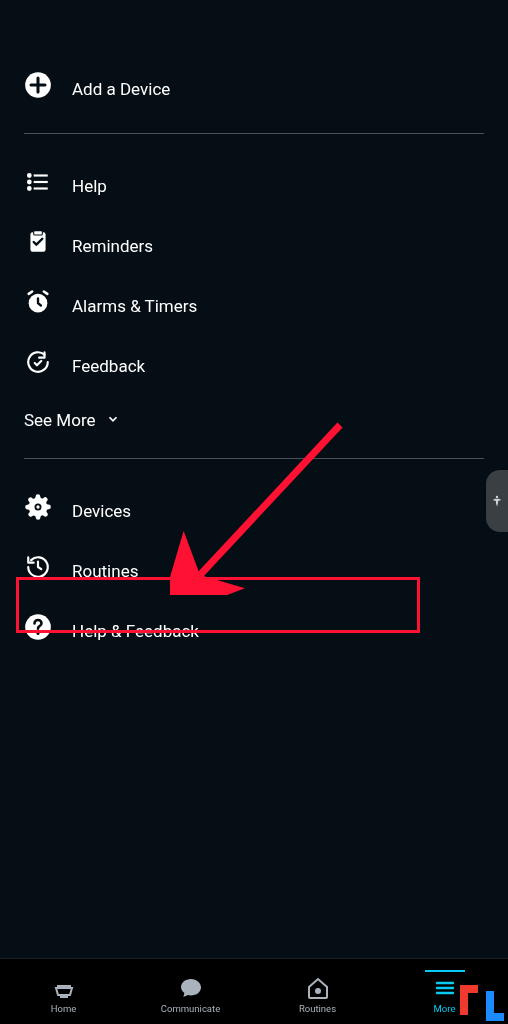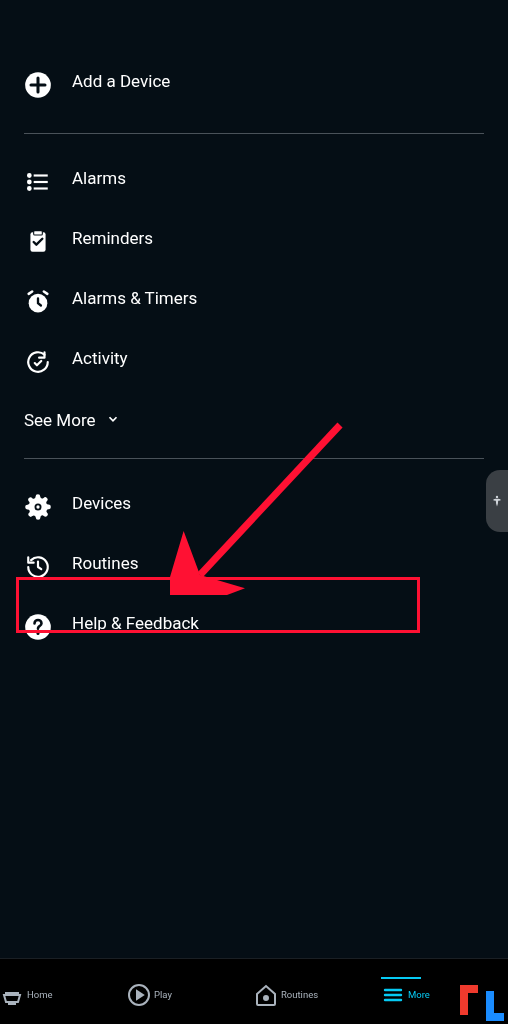--- a/index.html
+++ b/index.html
@@ -10,21 +10,21 @@
     font-family: -apple-system, BlinkMacSystemFont, "Segoe UI", Roboto, sans-serif;
     color: #ffffff;
     position: relative;
     overflow: hidden;
   }
   .content {
     padding: 55px 24px 0 24px;
   }
   .menu-item {
     display: flex;
-    align-items: flex-start;
+    align-items: flex-end;
     gap: 20px;
     padding: 16px 0;
     cursor: pointer;
     font-size: 17px;
     font-weight: 400;
   }
   .menu-item .icon {
     width: 28px;
     height: 28px;
     display: flex;
@@ -78,20 +78,21 @@
     right: 0;
     height: 66px;
     background: #000000;
     display: flex;
     justify-content: space-around;
     align-items: center;
     border-top: 1px solid #1a1f24;
   }
   .nav-item {
     display: flex;
+    flex-direction: column;
     align-items: center;
     gap: 3px;
     cursor: pointer;
     color: #aab3bd;
     font-size: 9.5px;
     flex: 1;
     padding-top: 6px;
   }
   .nav-item.active { color: #06caf4; }
   .nav-item .nav-icon { width: 24px; height: 24px; display:flex; align-items:center; justify-content:center; }
@@ -125,21 +126,21 @@
     <span class="icon">
       <svg viewBox="0 0 24 24" width="26" height="26" fill="none" stroke="#ffffff" stroke-width="2">
         <line x1="8" y1="6" x2="21" y2="6"></line>
           <line x1="8" y1="12" x2="21" y2="12"></line>
           <line x1="8" y1="18" x2="21" y2="18"></line>
         <circle cx="4" cy="6" r="1.2" fill="#ffffff"></circle>
           <circle cx="4" cy="12" r="1.2" fill="#ffffff"></circle>
           <circle cx="4" cy="18" r="1.2" fill="#ffffff"></circle>
       </svg>
     </span>
-    <span>Alarms</span>
+    <span>Help</span>
   </div>
 
   <div class="menu-item">
     <span class="icon">
       <svg viewBox="0 0 24 24" width="26" height="26" fill="#ffffff">
         <rect x="5" y="3" width="14" height="18" rx="2" fill="#ffffff"></rect>
         <rect x="8" y="1.5" width="8" height="4" rx="1" fill="#ffffff" stroke="#050e15" stroke-width="1"></rect>
         <path d="M8 12l2.5 2.5L16 9" stroke="#050e15" stroke-width="2.2" fill="none" stroke-linecap="round" stroke-linejoin="round"></path>
       </svg>
     </span>
@@ -158,21 +159,21 @@
   </div>
 
   <div class="menu-item">
     <span class="icon">
       <svg viewBox="0 0 24 24" width="26" height="26" fill="none" stroke="#ffffff" stroke-width="2">
         <path d="M21 12a9 9 0 1 1-3-6.7" stroke-linecap="round"></path>
         <polyline points="18,3 18,8 13,8" stroke-linecap="round" stroke-linejoin="round"></polyline>
         <path d="M9 13l2 2 4-4" stroke-linecap="round" stroke-linejoin="round"></path>
       </svg>
     </span>
-    <span>Activity</span>
+    <span>Feedback</span>
   </div>
 
 
   <div class="see-more">
     <span>See More</span>
     <span>
       <svg viewBox="0 0 24 24" width="16" height="16" fill="none" stroke="#ffffff" stroke-width="3">
           <polyline points="6 9 12 15 18 9"></polyline>
         </svg>
     </span>
@@ -241,26 +242,25 @@
       <svg viewBox="0 0 24 24" width="24" height="24" fill="#aab3bd">
           <path d="M5 9h14v3H5z"></path>
           <path d="M4 12h16l-2 7H6z" fill="none" stroke="#aab3bd" stroke-width="2"></path>
           <rect x="8" y="20" width="8" height="2"></rect>
         </svg>
     </span>
     <span>Home</span>
   </div>
   <div class="nav-item">
     <span class="nav-icon">
-      <svg viewBox="0 0 24 24" width="24" height="24" fill="none" stroke="#aab3bd" stroke-width="2">
-          <circle cx="12" cy="12" r="10"></circle>
-          <path d="M10 8l6 4-6 4z" fill="#aab3bd"></path>
-        </svg>
-    </span>
-    <span>Play</span>
+      <svg viewBox="0 0 24 24" width="24" height="24" fill="#aab3bd">
+          <path d="M12 3C6.5 3 2 6.6 2 11c0 2.4 1.3 4.5 3.4 6l-1 4 4.5-2c1 .3 2 .4 3.1.4 5.5 0 10-3.6 10-8S17.5 3 12 3z"></path>
+        </svg>
+    </span>
+    <span>Communicate</span>
   </div>
   <div class="nav-item">
     <span class="nav-icon">
       <svg viewBox="0 0 24 24" width="24" height="24" fill="none" stroke="#aab3bd" stroke-width="2">
           <path d="M3 11l9-8 9 8v10a1 1 0 01-1 1H4a1 1 0 01-1-1z"></path>
           <circle cx="12" cy="15" r="2" fill="#aab3bd"></circle>
         </svg>
     </span>
     <span>Routines</span>
   </div>

